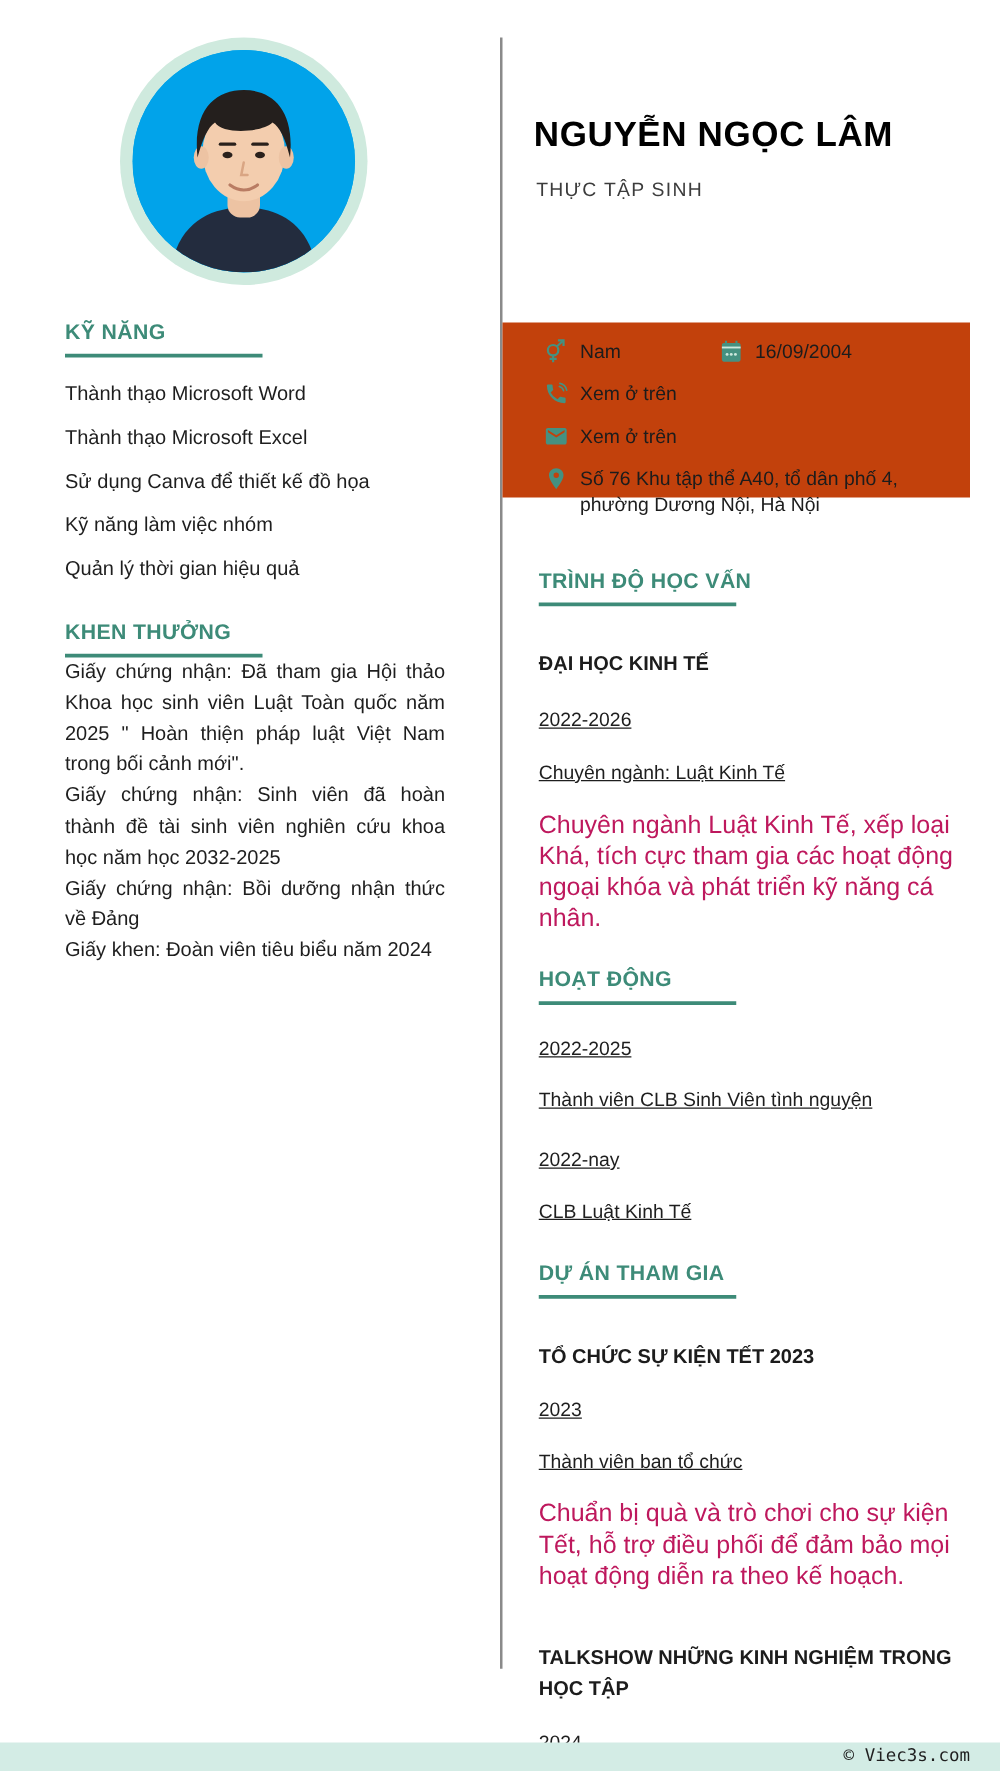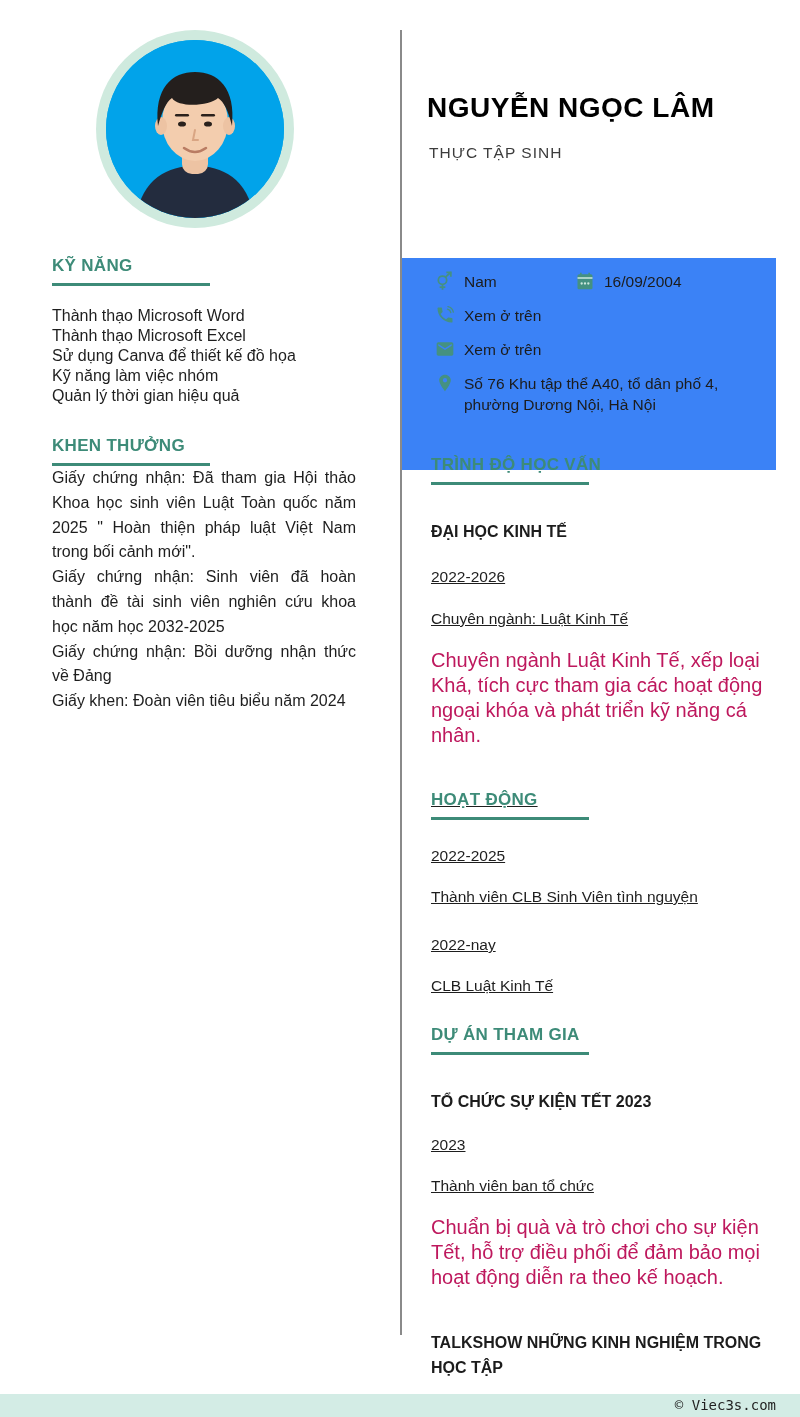--- a/index.html
+++ b/index.html
@@ -31,55 +31,55 @@
     position:absolute; left:427px; top:92px; width:360px;
     font-size:28px; font-weight:700; color:#000000; letter-spacing:.5px;
   }
   .job-title {
     position:absolute; left:429px; top:144px; width:360px;
     font-size:15.5px; color:#3c3c3c; letter-spacing:1px;
   }
 
   
   .contact-box {
-    position:absolute; left:402px; top:258px; width:374px; height:212px;
-    background:#3b82f6; padding:13px 16px 12px 33px;
+    position:absolute; left:402px; top:258px; width:374px; height:140px;
+    background:#c2410c; padding:13px 16px 12px 33px;
   }
   .contact-row { display:flex; align-items:flex-start; margin-bottom:13px; }
   .contact-row:last-child { margin-bottom:0; }
   .c-icon { width:20px; height:20px; flex:0 0 20px; margin-right:9px; margin-top:0px; }
   .c-text { font-size:15.5px; color:#1c1c1c; line-height:21px; }
   .c-cell { display:flex; align-items:flex-start; }
   .c-cell.first { width:140px; }
   .c-addr { width:290px; }
 
   
   .sec-h { font-size:17px; font-weight:700; color:#3d8b78; letter-spacing:.3px; }
   .sec-underline { width:158px; height:3px; background:#3d8b78; margin-top:7px; }
 
   
   .left-col { position:absolute; left:52px; top:256px; width:304px; }
-  .skill-item { font-size:16px; line-height:20px; color:#1e1e1e; }
+  .skill-item { font-size:16px; line-height:20px; margin-top:15px; color:#1e1e1e; }
   .skills-list { margin-top:20px; }
   .awards { margin-top:30px; }
   .awards-list { }
   .award-item { font-size:16px; line-height:24.8px; text-align:justify; color:#1e1e1e; }
 
   
   .right-col { position:absolute; left:431px; top:455px; width:333px; }
   .sub-title { font-size:16px; font-weight:700; color:#1c1c1c; line-height:25px; }
   .plain { font-size:15.5px; color:#1e1e1e; line-height:22px;text-decoration:underline; }
   .desc { font-size:20px; color:#be185d; line-height:25px; }
 
   .edu-school { margin-top:34px; }
   .edu-years { margin-top:22px; }
   .edu-major { margin-top:20px; }
   .edu-desc { margin-top:18px; }
 
-  .act-heading { margin-top:42px;text-decoration:underline; }
+  .act-heading { margin-top:26px; }
   .act-years1 { margin-top:25px; }
   .act-name1 { margin-top:19px; }
   .act-years2 { margin-top:26px; }
   .act-name2 { margin-top:19px; }
 
   .proj-heading { margin-top:28px; }
   .proj-title1 { margin-top:34px; }
   .proj-title2 { margin-top:40px; }
   .proj-year { margin-top:20px; }
   .proj-role { margin-top:19px; }

